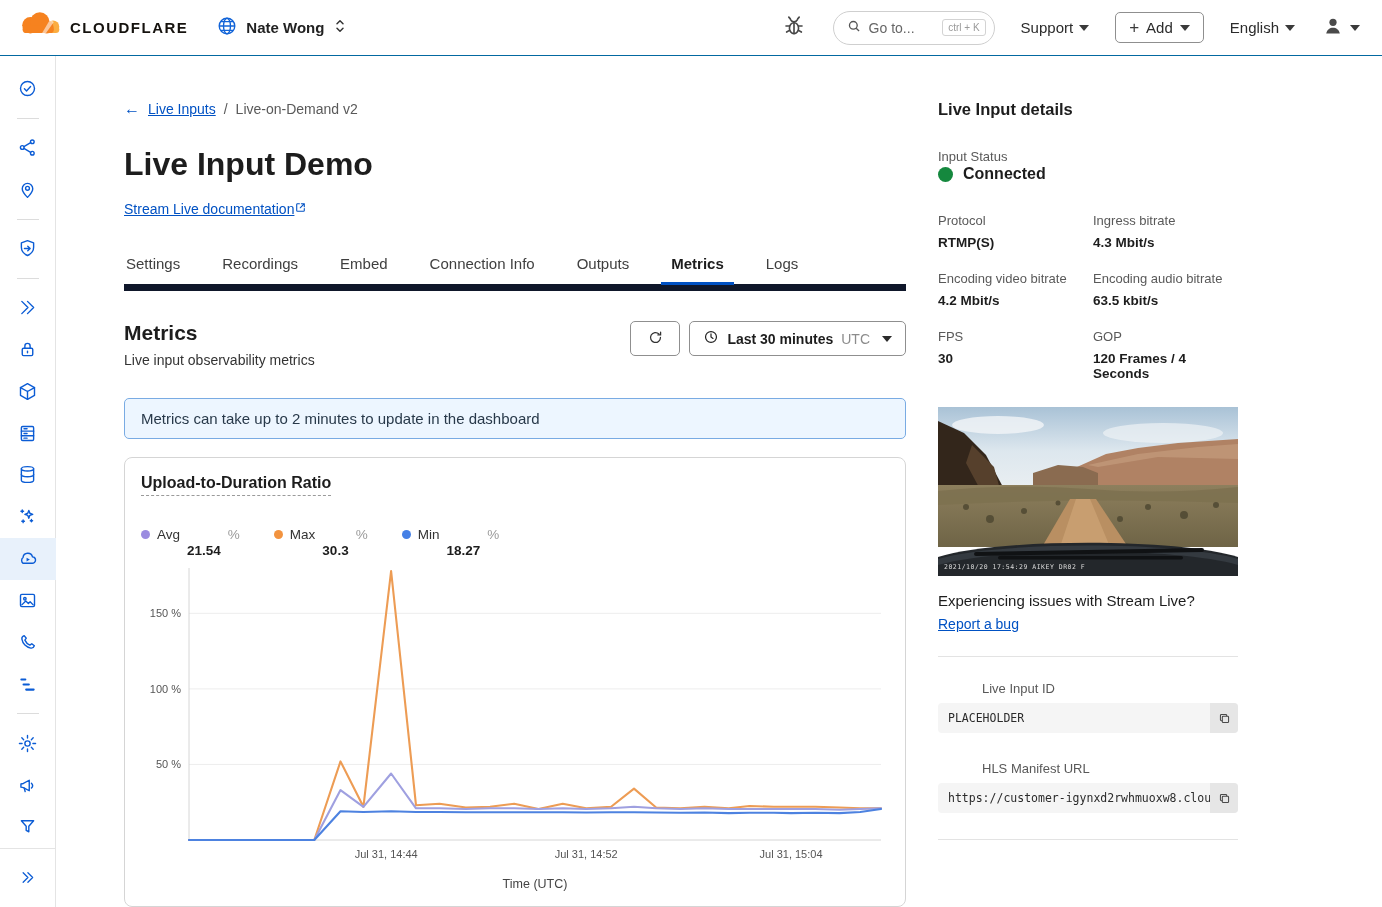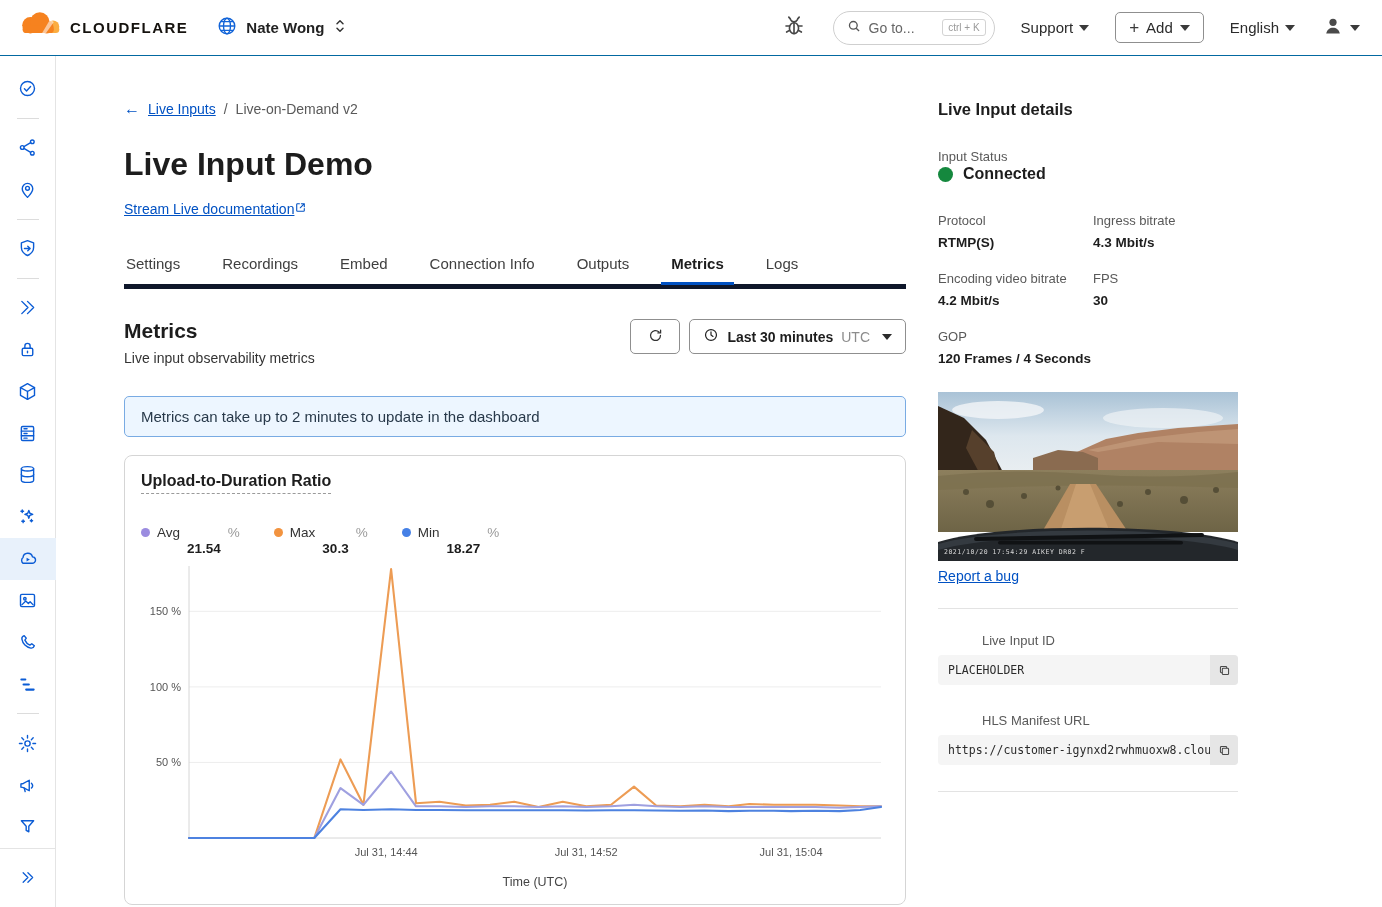--- a/index.html
+++ b/index.html
@@ -46,21 +46,21 @@
 
   
   .crumb { display:flex; align-items:center; gap:8px; font-size:14px; }
   .backarrow { color:#0051c3; font-size:16px; }
   a.lnk { color:#0051c3; text-decoration:underline; cursor:pointer; }
   .crumb .sep, .crumb .cur { color:#595959; }
   h1.title { font-size:32px; font-weight:700; color:#1d1d1d; margin-top:28px; }
   .doclink { margin-top:18px; font-size:14px; display:flex; align-items:center; }
 
   
-  .tabs { display:flex; gap:38px; margin-top:30px; border-bottom:5px solid #0f172a; }
+  .tabs { display:flex; gap:38px; margin-top:30px; border-bottom:7px solid #0f172a; }
   .tab { font-size:15px; color:#3f3f3f; padding:8px 2px 12px; cursor:pointer; position:relative; }
   .tab.active { font-weight:700; color:#1d1d1d; }
   .tab.active::after { content:""; position:absolute; left:-8px; right:-8px; bottom:-1px;
     height:3px; background:#0051c3; }
 
   
   .mrow { display:flex; align-items:flex-start; margin-top:30px; }
   .mrow h2 { font-size:21px; font-weight:700; }
   .msub { font-size:14px; color:#333; margin-top:7px; }
   .mbtns { margin-left:auto; display:flex; gap:9px; }
@@ -427,20 +427,24 @@
           <span class="glabel">Protocol</span>
           <div class="fval">RTMP(S)</div>
         </div>
         <div class="fcell">
           <span class="glabel">Ingress bitrate</span>
           <div class="fval">4.3 Mbit/s</div>
         </div>
         <div class="fcell">
           <span class="glabel">Encoding video bitrate</span>
           <div class="fval">4.2 Mbit/s</div>
+        </div>
+        <div class="fcell">
+          <span class="glabel">Encoding audio bitrate</span>
+          <div class="fval">63.5 kbit/s</div>
         </div>
         <div class="fcell">
           <span class="glabel">FPS</span>
           <div class="fval">30</div>
         </div>
         <div class="fcell">
           <span class="glabel">GOP</span>
           <div class="fval">120 Frames / 4 Seconds</div>
         </div>
       </div>
@@ -483,20 +487,21 @@
         <path d="M0 169 L0 150 C60 131 240 131 300 150 L300 169 Z" fill="#23272b"></path>
         <path d="M0 152 C60 134 240 134 300 152 L300 158 C240 140 60 140 0 158 Z" fill="#343a40"></path>
         <g fill="#101214">
           <rect x="36" y="143" width="230" height="4" rx="2" transform="rotate(-1 150 145)"></rect>
           <rect x="60" y="149" width="185" height="3.5" rx="1.7"></rect>
         </g>
       </svg>
       <span class="ts">2021/10/20 17:54:29 AIKEY DR02 F</span>
     </div>
 
+    <div class="issues">Experiencing issues with Stream Live?</div>
     <div class="report"><a class="lnk">Report a bug</a></div>
 
     <hr class="div">
 
     <div class="glabel fldlabel">Live Input ID</div>
     <div class="copyfield">
       <span class="ftxt">PLACEHOLDER</span>
       <button class="copybtn">
         <svg width="15" height="15" viewBox="0 0 24 24" fill="none" stroke="currentColor" stroke-width="1.7">
           <rect x="8.5" y="8.5" width="10" height="10" rx="1.5"></rect>

